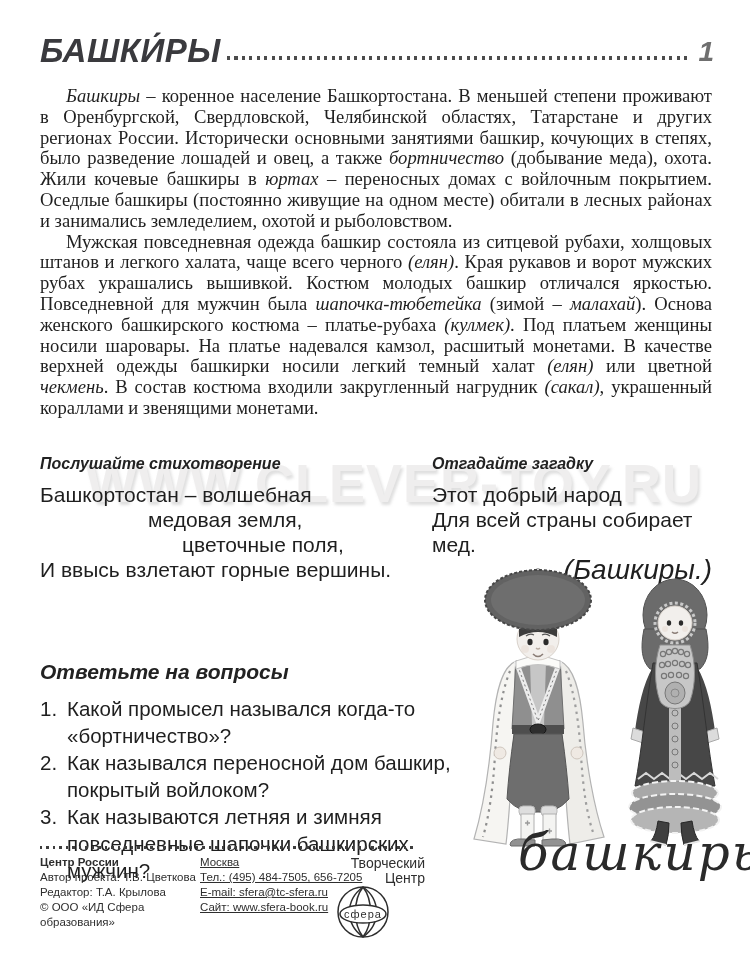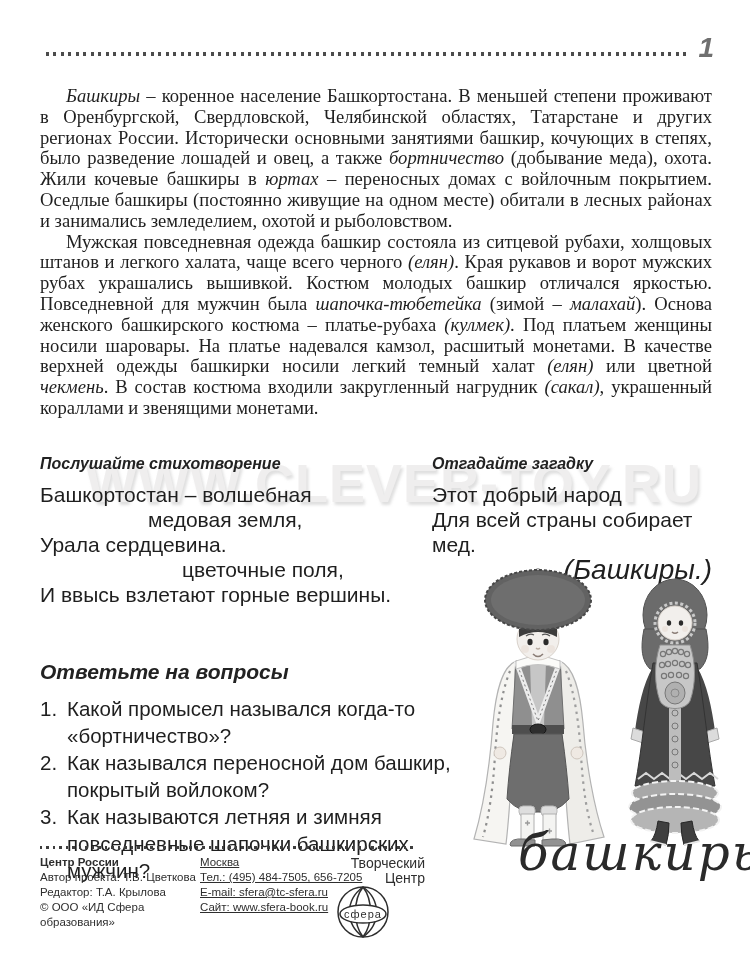--- a/index.html
+++ b/index.html
@@ -58,34 +58,34 @@
          font-style:italic;font-size:50px;color:#2a2a2a;letter-spacing:2px;}
 </style>
 </head>
 <body>
 
 <div class="page">
 
   <div class="abs watermark">WWW.CLEVER-TOY.RU</div>
 
   <div class="abs titlerow">
+    <div class="title">БАШКИ́РЫ</div>
     <div class="leader"></div>
     <div class="pagenum">1</div>
   </div>
 
   <div class="abs bodytext">
     <p><span class="it">Башкиры</span><span> – коренное население Башкортостана. В меньшей степени проживают в Оренбургской, Свердловской, Челябинской областях, Татарстане и других регионах России. Исторически основными занятиями башкир, кочующих в степях, было разведение лошадей и овец, а также </span><span class="it">бортничество</span><span> (добывание меда), охота. Жили кочевые башкиры в </span><span class="it">юртах</span><span> – переносных домах с войлочным покрытием. Оседлые башкиры (постоянно живущие на одном месте) обитали в лесных районах и занимались земледелием, охотой и рыболовством.</span></p>
     <p><span>Мужская повседневная одежда башкир состояла из ситцевой рубахи, холщовых штанов и легкого халата, чаще всего черного </span><span class="it">(елян)</span><span>. Края рукавов и ворот мужских рубах украшались вышивкой. Костюм молодых башкир отличался яркостью. Повседневной для мужчин была </span><span class="it">шапочка-тюбетейка</span><span> (зимой – </span><span class="it">малахай</span><span>). Основа женского башкирского костюма – платье-рубаха </span><span class="it">(кулмек)</span><span>. Под платьем женщины носили шаровары. На платье надевался камзол, расшитый монетами. В качестве верхней одежды башкирки носили легкий темный халат </span><span class="it">(елян)</span><span> или цветной </span><span class="it">чекмень</span><span>. В состав костюма входили закругленный нагрудник </span><span class="it">(сакал)</span><span>, украшенный кораллами и звенящими монетами.</span></p>
   </div>
 
   <div class="abs poem">
     <p class="subhead">Послушайте стихотворение</p>
     <div class="vline">Башкортостан – волшебная</div>
     <div class="vline ind1">медовая земля,</div>
-    <div class="vline">Урала сердцевина.</div>
     <div class="vline ind2">цветочные поля,</div>
     <div class="vline">И ввысь взлетают горные вершины.</div>
   </div>
 
   <div class="abs riddle">
     <p class="subhead">Отгадайте загадку</p>
     <div class="vline">Этот добрый народ</div>
     <div class="vline">Для всей страны собирает мед.</div>
     <div class="answer">(Башкиры.)</div>
   </div>

